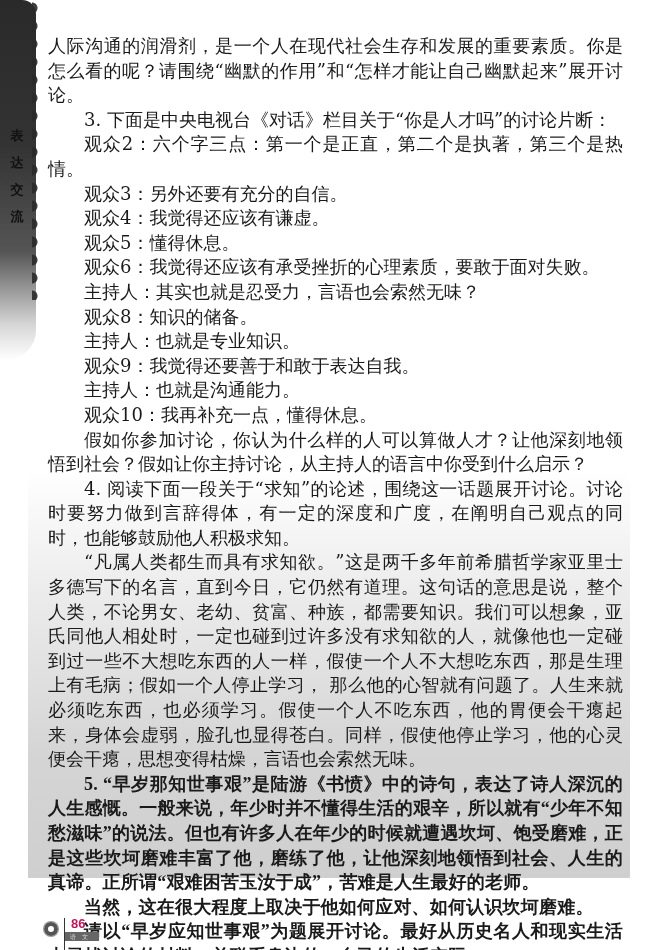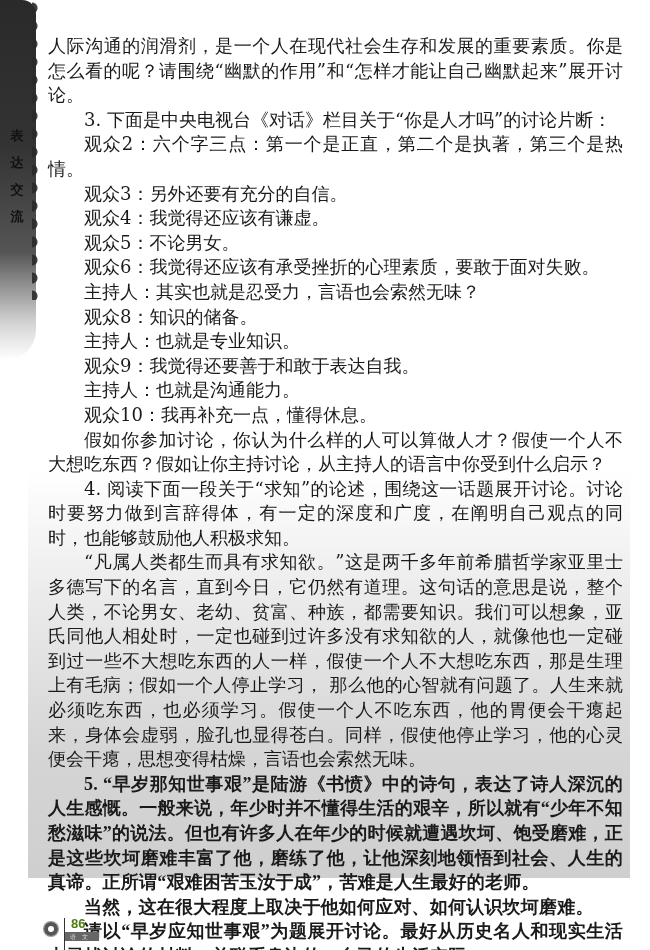--- a/index.html
+++ b/index.html
@@ -42,21 +42,21 @@
     position: absolute; left: 38px; top: 918px; height: 32px; width: 120px;
   }
   .ring {
     position: absolute; left: 6px; top: 4px; width: 14px; height: 14px;
     border-radius: 50%; border: 4px solid #555; box-sizing: border-box;
     box-shadow: 0 0 0 1px #999;
   }
   .vline { position: absolute; left: 26px; top: 0; width: 1px; height: 32px; background: #333; }
   .page-num {
     position: absolute; left: 33px; top: -2px;
-    font-family: "Liberation Sans", sans-serif; font-size: 13px; font-weight: bold; color: #4d7c0f;
+    font-family: "Liberation Sans", sans-serif; font-size: 13px; font-weight: bold; color: #be185d;
   }
   .subject-bar {
     position: absolute; left: 27px; top: 14px; width: 34px; height: 9px; background: #666;
     font-family: "DejaVu Sans", sans-serif; font-size: 6px; color: #ddd; line-height: 9px;
     text-align: center; letter-spacing: 6px;
   }
 </style>
 </head>
 <body>
 
@@ -69,29 +69,29 @@
   <span>交</span>
   <span>流</span>
 </div>
 
 <div class="content">
   <p>人际沟通的润滑剂，是一个人在现代社会生存和发展的重要素质。你是怎么看的呢？请围绕“幽默的作用”和“怎样才能让自己幽默起来”展开讨论。</p>
   <p class="indent">3. 下面是中央电视台《对话》栏目关于“你是人才吗”的讨论片断：</p>
   <p class="indent">观众2：六个字三点：第一个是正直，第二个是执著，第三个是热情。</p>
   <p class="indent">观众3：另外还要有充分的自信。</p>
   <p class="indent">观众4：我觉得还应该有谦虚。</p>
-  <p class="indent">观众5：不论男女。</p>
+  <p class="indent">观众5：懂得休息。</p>
   <p class="indent">观众6：我觉得还应该有承受挫折的心理素质，要敢于面对失败。</p>
   <p class="indent">主持人：其实也就是忍受力，言语也会索然无味？</p>
   <p class="indent">观众8：知识的储备。</p>
   <p class="indent">主持人：也就是专业知识。</p>
   <p class="indent">观众9：我觉得还要善于和敢于表达自我。</p>
   <p class="indent">主持人：也就是沟通能力。</p>
   <p class="indent">观众10：我再补充一点，懂得休息。</p>
-  <p class="indent">假如你参加讨论，你认为什么样的人可以算做人才？假使一个人不大想吃东西？假如让你主持讨论，从主持人的语言中你受到什么启示？</p>
+  <p class="indent">假如你参加讨论，你认为什么样的人可以算做人才？让他深刻地领悟到社会？假如让你主持讨论，从主持人的语言中你受到什么启示？</p>
   <p class="indent">4. 阅读下面一段关于“求知”的论述，围绕这一话题展开讨论。讨论时要努力做到言辞得体，有一定的深度和广度，在阐明自己观点的同时，也能够鼓励他人积极求知。</p>
   <p class="indent">“凡属人类都生而具有求知欲。”这是两千多年前希腊哲学家亚里士多德写下的名言，直到今日，它仍然有道理。这句话的意思是说，整个人类，不论男女、老幼、贫富、种族，都需要知识。我们可以想象，亚氏同他人相处时，一定也碰到过许多没有求知欲的人，就像他也一定碰到过一些不大想吃东西的人一样，假使一个人不大想吃东西，那是生理上有毛病；假如一个人停止学习， 那么他的心智就有问题了。人生来就必须吃东西，也必须学习。假使一个人不吃东西，他的胃便会干瘪起来，身体会虚弱，脸孔也显得苍白。同样，假使他停止学习，他的心灵便会干瘪，思想变得枯燥，言语也会索然无味。</p>
   <p class="indent bold">5. “早岁那知世事艰”是陆游《书愤》中的诗句，表达了诗人深沉的人生感慨。一般来说，年少时并不懂得生活的艰辛，所以就有“少年不知愁滋味”的说法。但也有许多人在年少的时候就遭遇坎坷、饱受磨难，正是这些坎坷磨难丰富了他，磨练了他，让他深刻地领悟到社会、人生的真谛。正所谓“艰难困苦玉汝于成”，苦难是人生最好的老师。</p>
   <p class="indent bold">当然，这在很大程度上取决于他如何应对、如何认识坎坷磨难。</p>
   <p class="indent bold">请以“早岁应知世事艰”为题展开讨论。最好从历史名人和现实生活中寻找讨论的材料，并联系身边的、自己的生活实际。</p>
 </div>
 
 <div class="footer">
   <div class="ring"></div>
   <div class="vline"></div>

